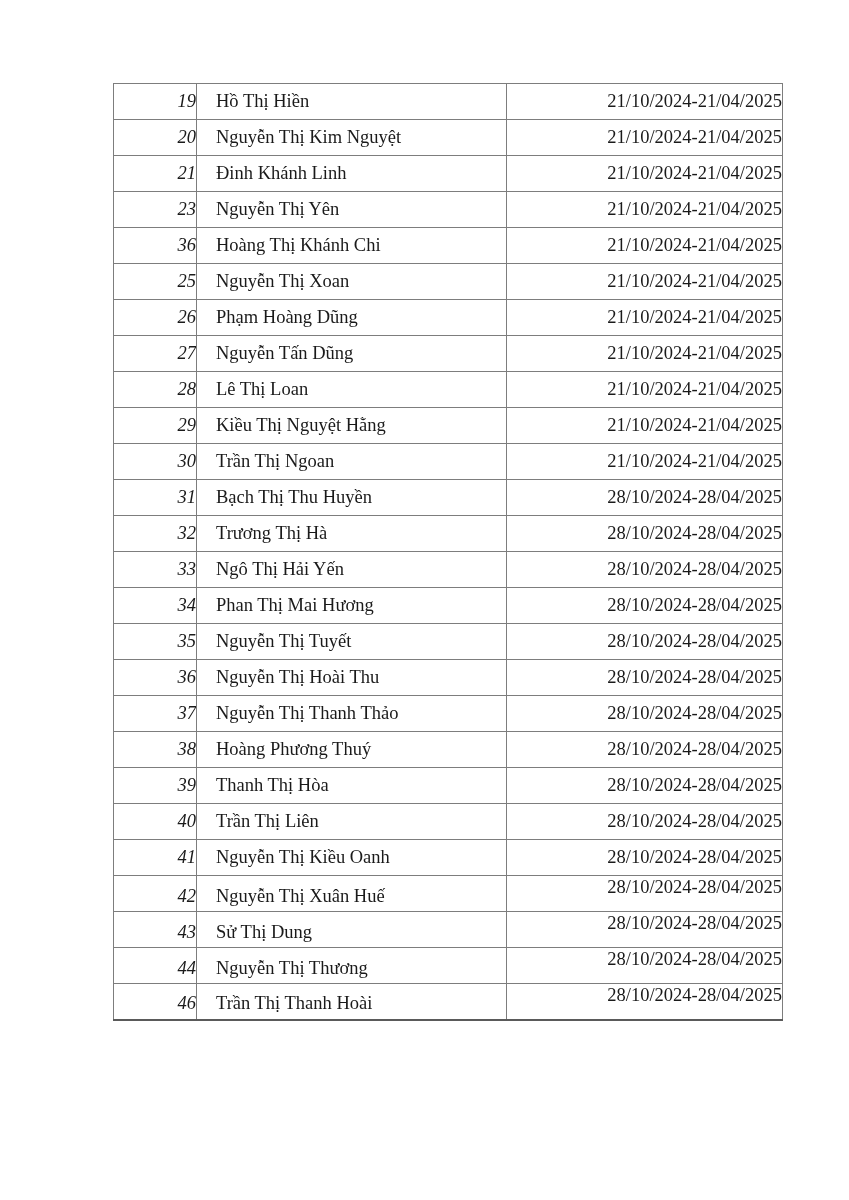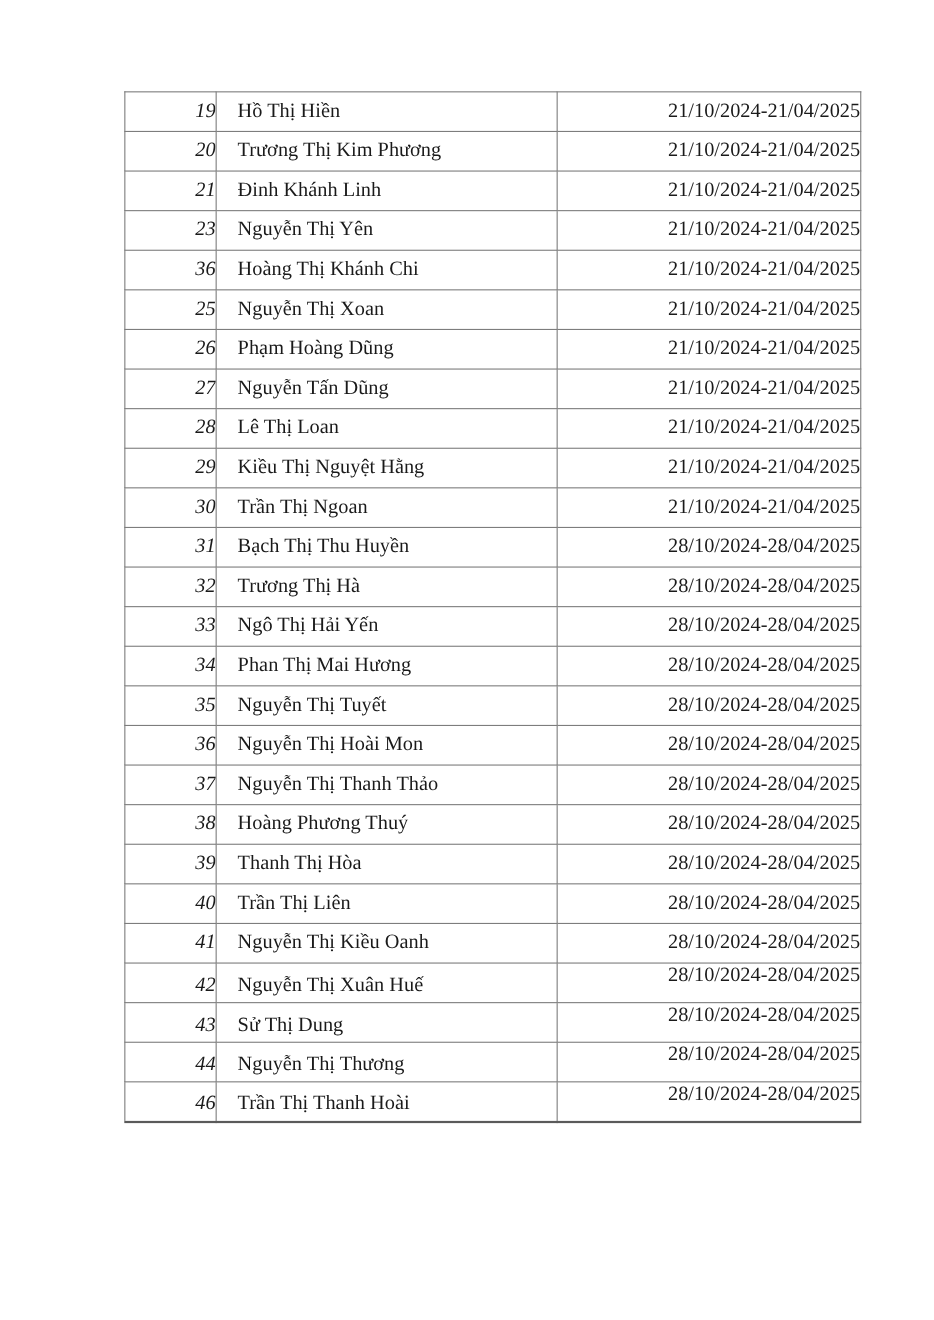--- a/index.html
+++ b/index.html
@@ -67,21 +67,21 @@
 
 <table class="doc-table">
   <tbody>
       <tr>
         <td class="col-no">19</td>
         <td class="col-name">Hồ Thị Hiền</td>
         <td class="col-period">21/10/2024-21/04/2025</td>
       </tr>
       <tr>
         <td class="col-no">20</td>
-        <td class="col-name">Trương Thị Kim Phương</td>
+        <td class="col-name">Nguyễn Thị Kim Nguyệt</td>
         <td class="col-period">21/10/2024-21/04/2025</td>
       </tr>
       <tr>
         <td class="col-no">21</td>
         <td class="col-name">Đinh Khánh Linh</td>
         <td class="col-period">21/10/2024-21/04/2025</td>
       </tr>
       <tr>
         <td class="col-no">23</td>
         <td class="col-name">Nguyễn Thị Yên</td>
@@ -142,21 +142,21 @@
         <td class="col-name">Phan Thị Mai Hương</td>
         <td class="col-period">28/10/2024-28/04/2025</td>
       </tr>
       <tr>
         <td class="col-no">35</td>
         <td class="col-name">Nguyễn Thị Tuyết</td>
         <td class="col-period">28/10/2024-28/04/2025</td>
       </tr>
       <tr>
         <td class="col-no">36</td>
-        <td class="col-name">Nguyễn Thị Hoài Mon</td>
+        <td class="col-name">Nguyễn Thị Hoài Thu</td>
         <td class="col-period">28/10/2024-28/04/2025</td>
       </tr>
       <tr>
         <td class="col-no">37</td>
         <td class="col-name">Nguyễn Thị Thanh Thảo</td>
         <td class="col-period">28/10/2024-28/04/2025</td>
       </tr>
       <tr>
         <td class="col-no">38</td>
         <td class="col-name">Hoàng Phương Thuý</td>

